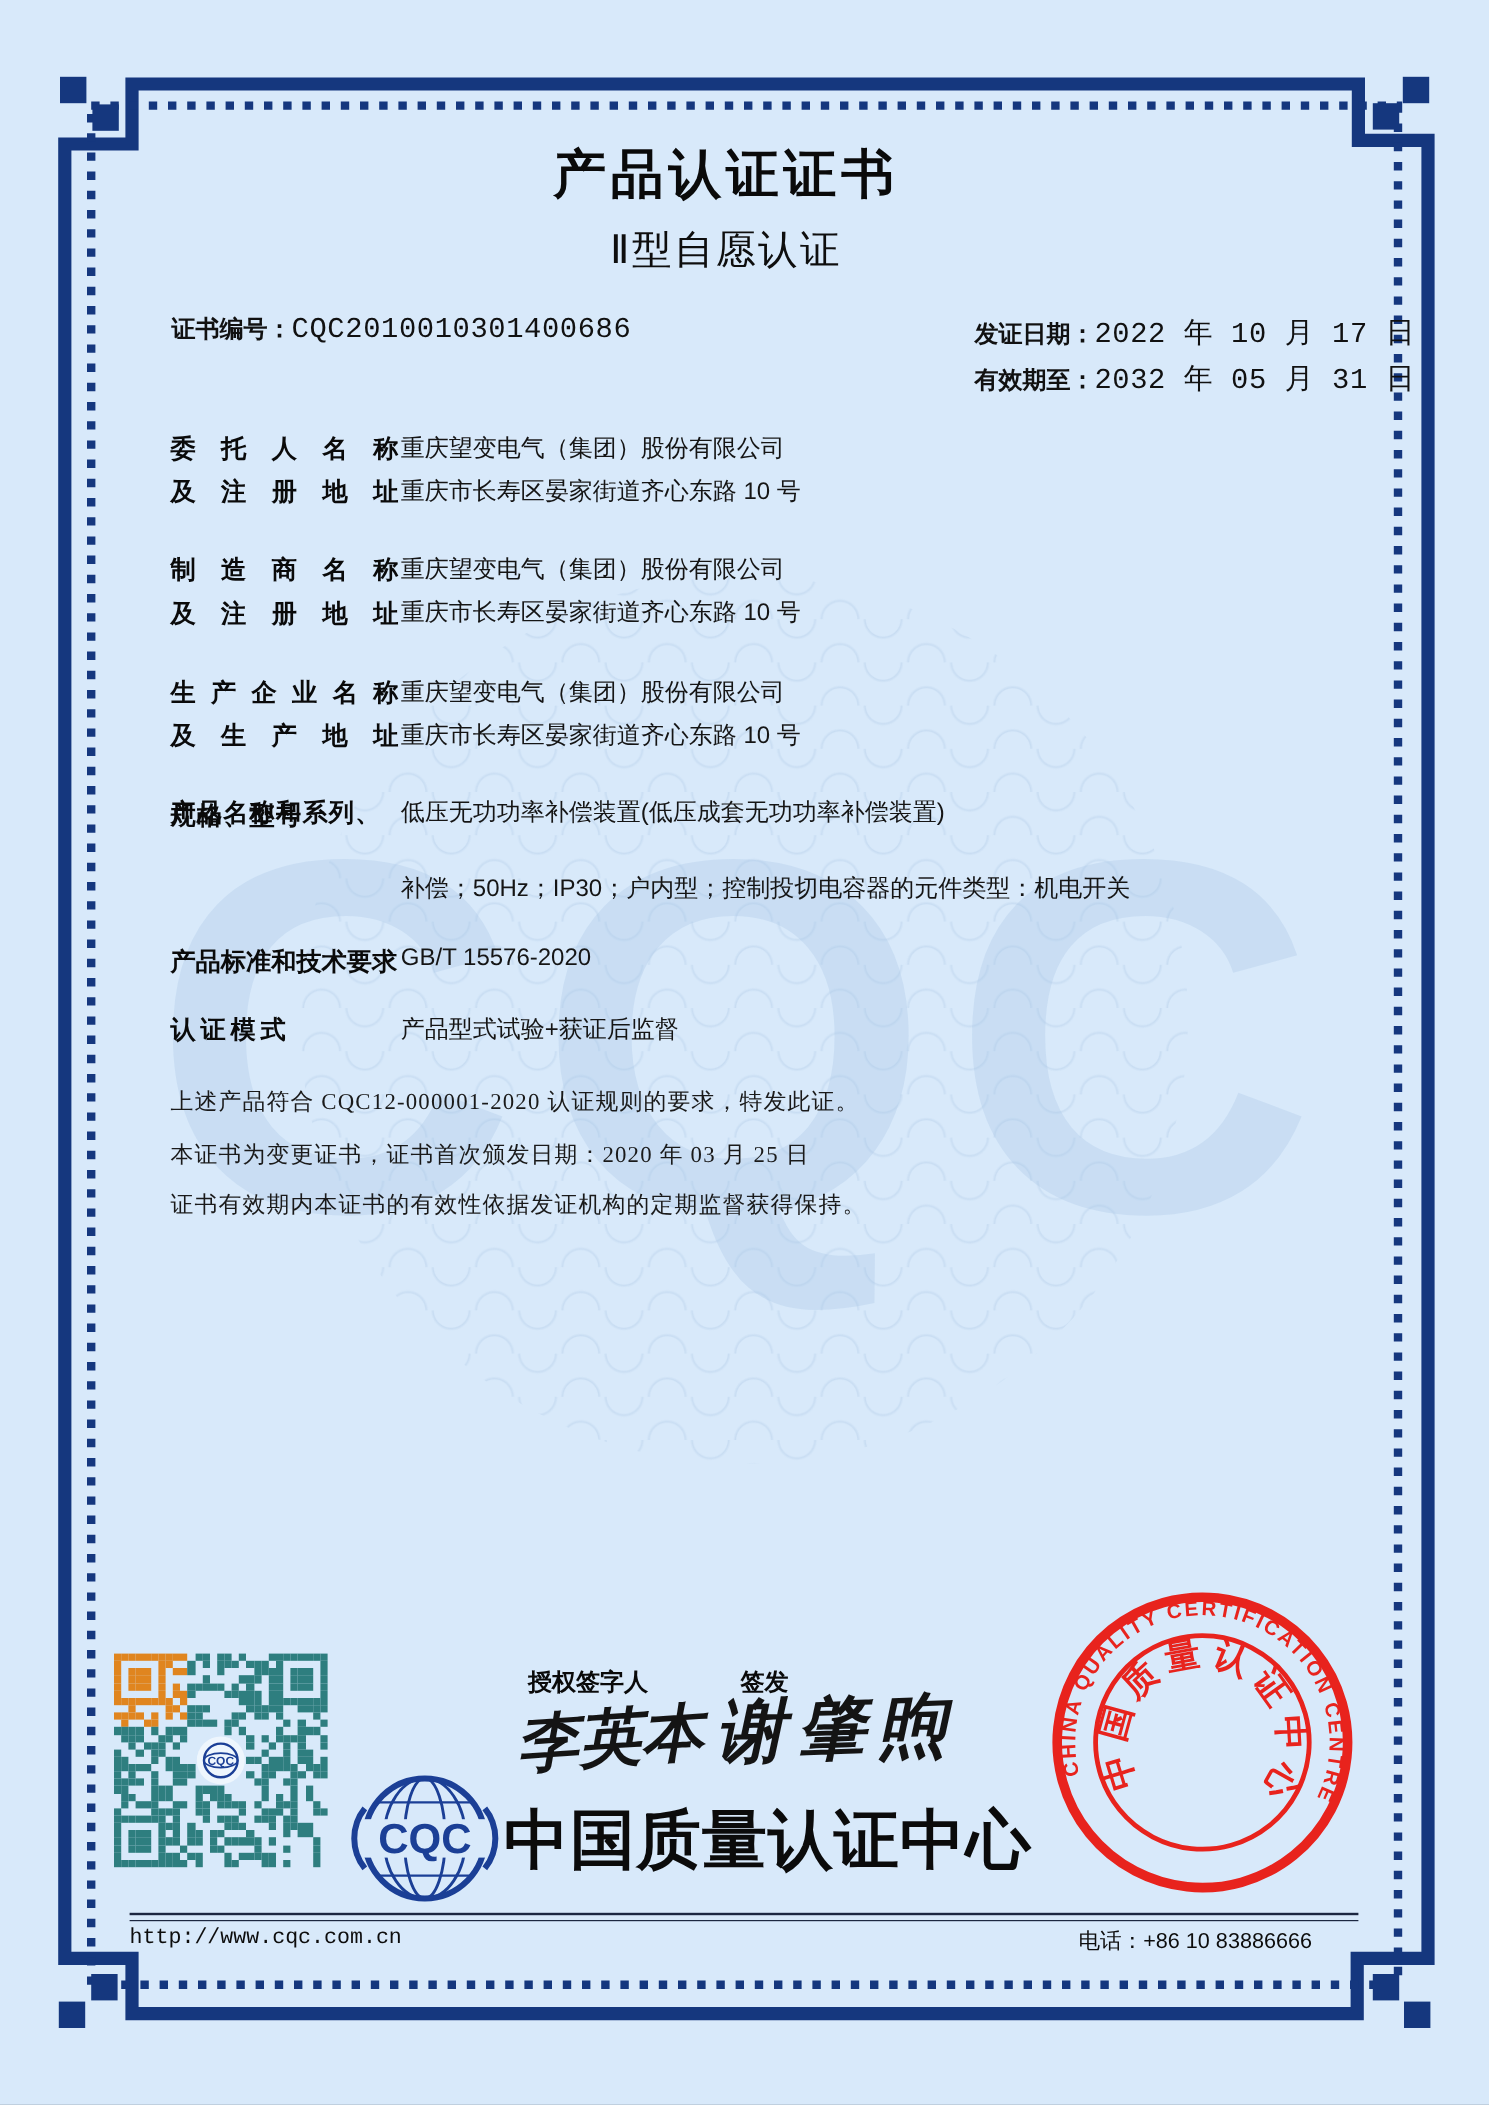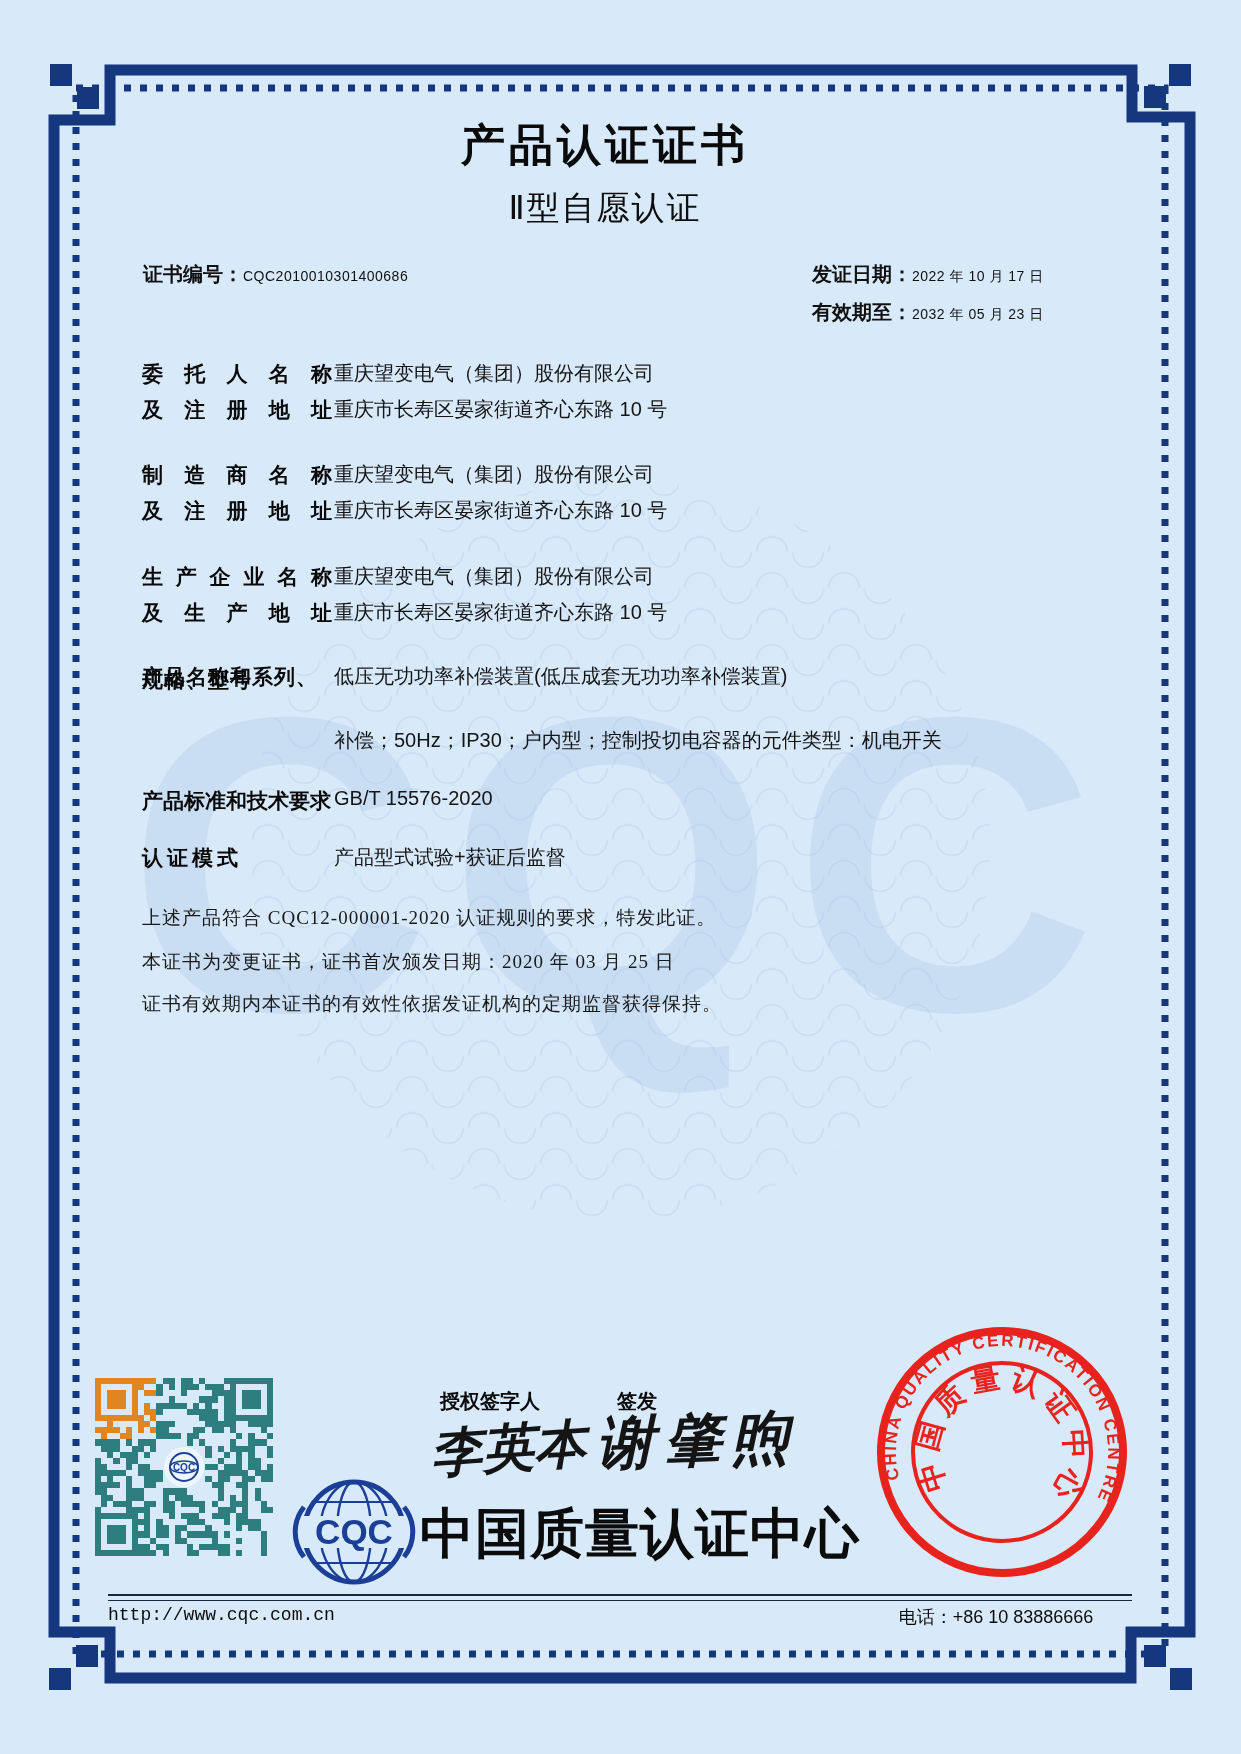--- a/index.html
+++ b/index.html
@@ -20,21 +20,21 @@
   }
   .wm-letters{
     left:0;top:655px;width:1241px;text-align:center;
     font-size:420px;line-height:1;font-weight:bold;letter-spacing:18px;
     color:rgba(166,196,228,.30);
   }
   
   .title{left:0;top:116px;width:1210px;text-align:center;font-size:44px;font-weight:bold;letter-spacing:4px;color:#0a0a0a;}
   .subtitle{left:0;top:186px;width:1210px;text-align:center;font-size:33px;letter-spacing:2px;color:#0e0e0e;}
   .meta-label{font-family:"Liberation Serif",serif;font-weight:bold;font-size:20px;}
-  .meta-value{font-family:Liberation Sans, sans-serif;font-size:14px;letter-spacing:.5px;margin-top:37px;}
+  .meta-value{font-family:Liberation Mono, monospace;font-size:24px;letter-spacing:.5px;margin-top:37px;}
   .cert-row{left:143px;top:261px;}
   .issue-row{left:812px;top:261px;}
   .expiry-row{left:812px;top:299px;}
   .f-label{left:142px;width:190px;font-size:21px;font-weight:bold;color:#0a0a0a;
            text-align:justify;text-align-last:justify;}
   .f-label.natural{text-align:left;text-align-last:left;width:auto;letter-spacing:1px;}
   .f-value{left:334px;font-size:20px;color:#151515;}
   .statement{left:142px;font-family:"Liberation Serif",serif;font-size:19px;color:#1a1a1a;letter-spacing:1px;}
   .verify-note{left:0;top:1316px;width:1226px;text-align:center;font-size:19px;color:#101010;}
   .sig-label{font-size:20px;font-weight:bold;color:#0a0a0a;}
@@ -79,21 +79,21 @@
   <div class="abs title">产品认证证书</div>
   <div class="abs subtitle">Ⅱ型自愿认证</div>
 
   <div class="abs cert-row">
     <span class="meta-label">证书编号：</span><span class="meta-value">CQC2010010301400686</span>
   </div>
   <div class="abs issue-row">
     <span class="meta-label">发证日期：</span><span class="meta-value">2022 年 10 月 17 日</span>
   </div>
   <div class="abs expiry-row">
-    <span class="meta-label">有效期至：</span><span class="meta-value">2032 年 05 月 23 日</span>
+    <span class="meta-label">有效期至：</span><span class="meta-value">2032 年 05 月 31 日</span>
   </div>
 
   <div class="abs f-label" style="top:360px">委托人名称</div>
   <div class="abs f-value" style="top:360px">重庆望变电气（集团）股份有限公司</div>
   <div class="abs f-label" style="top:396px">及注册地址</div>
   <div class="abs f-value" style="top:396px">重庆市长寿区晏家街道齐心东路 10 号</div>
 
   <div class="abs f-label" style="top:461px">制造商名称</div>
   <div class="abs f-value" style="top:461px">重庆望变电气（集团）股份有限公司</div>
   <div class="abs f-label" style="top:497px">及注册地址</div>

